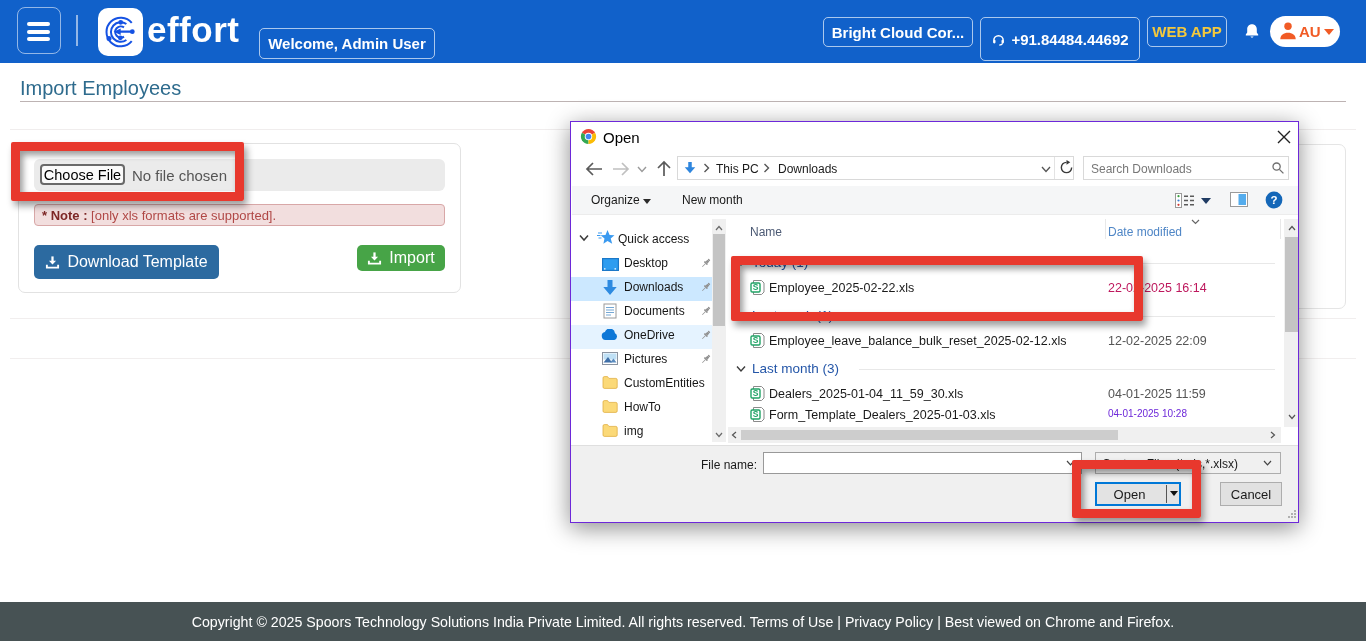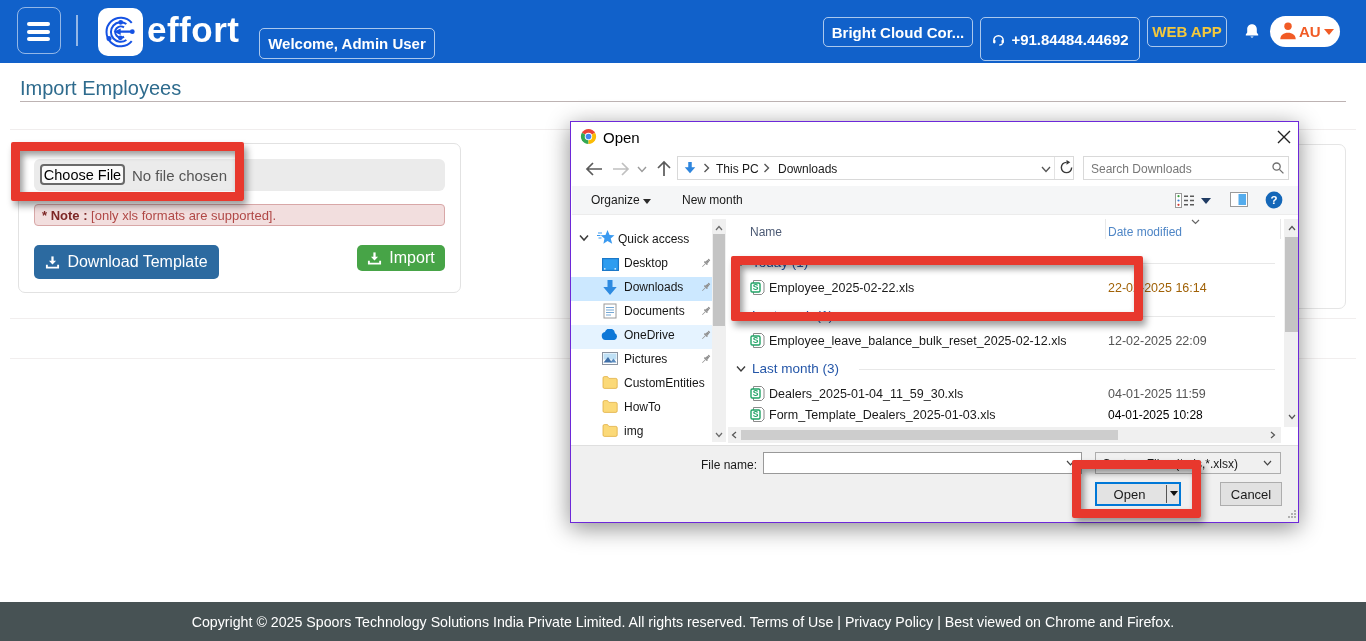--- a/index.html
+++ b/index.html
@@ -322,21 +322,21 @@
     </svg>
     <div class="abs" style="left:181px;top:133px;font-size:13.5px;color:#2456a8;">Today (1)</div>
     <div class="abs" style="left:248px;top:141px;width:456px;height:1px;background:#e8e8e8;"></div>
 
     <svg class="abs" style="left:179px;top:157px;" width="15" height="16" viewBox="0 0 15 16">
       <path d="M3.5 1.5 h8 l2.5 2.5 v9 l-2.5 2.5 h-8 Z" fill="#fff" stroke="#8a8a8a" stroke-width="1"></path>
       <rect x="1" y="4" width="9" height="9" rx="1.2" fill="#fff" stroke="#21a366" stroke-width="1.4"></rect>
       <text x="5.5" y="11" text-anchor="middle" font-size="8.5" font-weight="bold" fill="#21a366" font-family="Liberation Sans">S</text>
     </svg>
     <div class="abs" style="left:198px;top:159px;font-size:12.5px;">Employee_2025-02-22.xls</div>
-    <div class="abs" style="left:537px;top:159px;font-size:12.5px;color:#a16207;">22-02-2025 16:14</div>
+    <div class="abs" style="left:537px;top:159px;font-size:12.5px;color:#be185d;">22-02-2025 16:14</div>
 
     <svg class="abs" style="left:165px;top:190px;" width="10" height="8" viewBox="0 0 10 8">
       <path d="M1 1.5 L 5 6 L 9 1.5" fill="none" stroke="#3c3c3c" stroke-width="1.4"></path>
     </svg>
     <div class="abs" style="left:181px;top:186px;font-size:13.5px;color:#2456a8;">Last week (1)</div>
     <div class="abs" style="left:273px;top:194px;width:431px;height:1px;background:#e8e8e8;"></div>
 
     <svg class="abs" style="left:179px;top:210px;" width="15" height="16" viewBox="0 0 15 16">
       <path d="M3.5 1.5 h8 l2.5 2.5 v9 l-2.5 2.5 h-8 Z" fill="#fff" stroke="#8a8a8a" stroke-width="1"></path>
       <rect x="1" y="4" width="9" height="9" rx="1.2" fill="#fff" stroke="#21a366" stroke-width="1.4"></rect>
@@ -358,21 +358,21 @@
     </svg>
     <div class="abs" style="left:198px;top:265px;font-size:12.5px;">Dealers_2025-01-04_11_59_30.xls</div>
     <div class="abs" style="left:537px;top:265px;font-size:12.5px;color:#555;">04-01-2025 11:59</div>
 
     <svg class="abs" style="left:179px;top:284px;" width="15" height="16" viewBox="0 0 15 16">
       <path d="M3.5 1.5 h8 l2.5 2.5 v9 l-2.5 2.5 h-8 Z" fill="#fff" stroke="#8a8a8a" stroke-width="1"></path>
       <rect x="1" y="4" width="9" height="9" rx="1.2" fill="#fff" stroke="#21a366" stroke-width="1.4"></rect>
       <text x="5.5" y="11" text-anchor="middle" font-size="8.5" font-weight="bold" fill="#21a366" font-family="Liberation Sans">S</text>
     </svg>
     <div class="abs" style="left:198px;top:286px;font-size:12.5px;">Form_Template_Dealers_2025-01-03.xls</div>
-    <div class="abs" style="left:537px;top:286px;font-size:12px;color:#000000;">04-01-2025 10:28</div>
+    <div class="abs" style="left:537px;top:286px;font-size:10px;color:#6d28d9;">04-01-2025 10:28</div>
 
     <div class="abs" style="left:157px;top:305px;width:553px;height:16px;background:#f0f0f0;"></div>
     <svg class="abs" style="left:160px;top:309px;" width="6" height="8" viewBox="0 0 6 8">
         <path d="M5 1 L 1.5 4 L 5 7" fill="none" stroke="#555" stroke-width="1.2"></path>
       </svg>
     <svg class="abs" style="left:699px;top:309px;" width="6" height="8" viewBox="0 0 6 8">
         <path d="M1 1 L 4.5 4 L 1 7" fill="none" stroke="#555" stroke-width="1.2"></path>
       </svg>
     <div class="abs" style="left:170px;top:308px;width:377px;height:10px;background:#cdcdcd;"></div>
 

